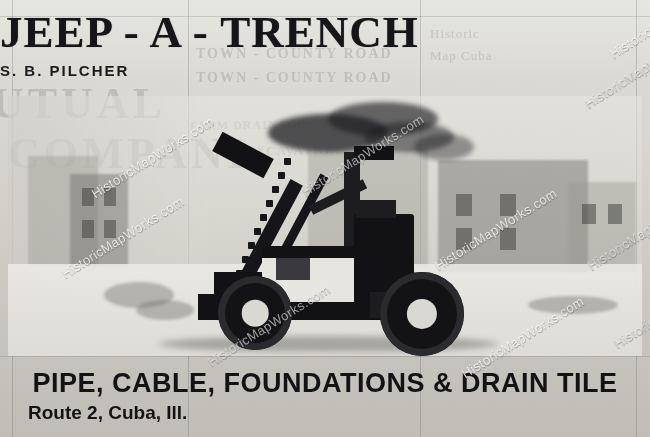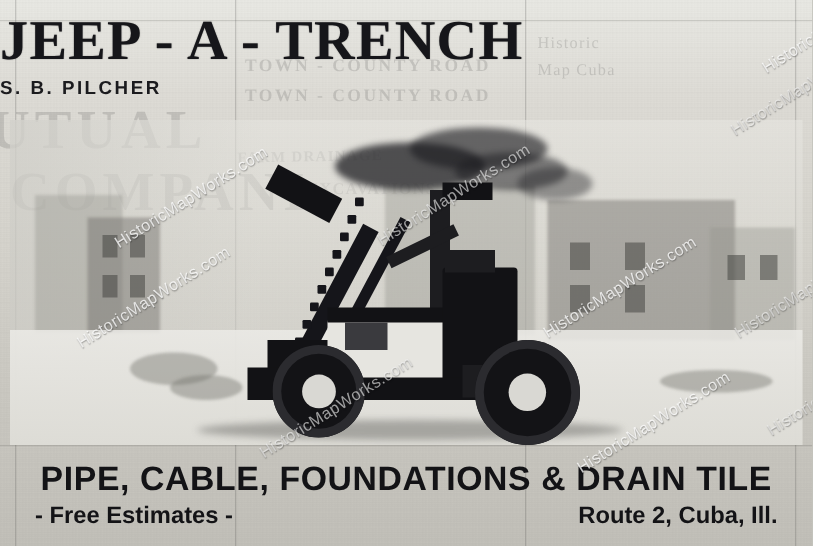--- a/index.html
+++ b/index.html
@@ -325,21 +325,20 @@
           </div>
         <div class="wheel" style="left:222px; top:176px; width:84px; height:84px;">
             <div class="hub"></div>
           </div>
 
       </div>
     </div>
 
     <div class="line1">PIPE, CABLE, FOUNDATIONS &amp; DRAIN TILE</div>
     <div class="line2">
-      <span>- Free Estimates -</span>
       <span>Route 2, Cuba, Ill.</span>
     </div>
   </div>
 
   <div id="watermark-layer">
       <div class="wm" style="left: 600px; top: 10px;">HistoricMapWorks.com</div>
       <div class="wm dim" style="left: 575px; top: 60px;">HistoricMapWorks.com</div>
       <div class="wm" style="left: 82px; top: 150px;">HistoricMapWorks.com</div>
       <div class="wm dim" style="left: 292px; top: 148px;">HistoricMapWorks.com</div>
       <div class="wm" style="left: 425px; top: 222px;">HistoricMapWorks.com</div>

